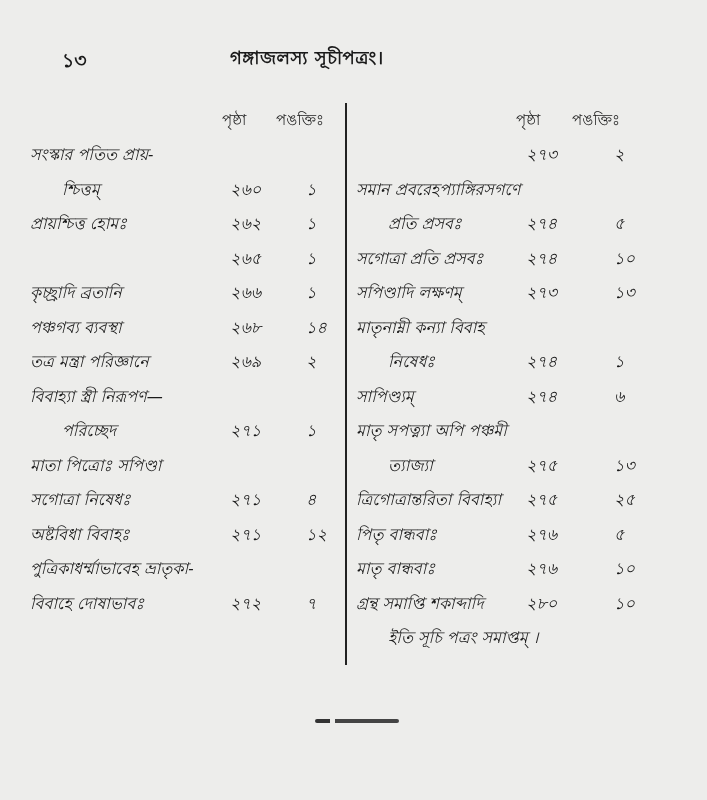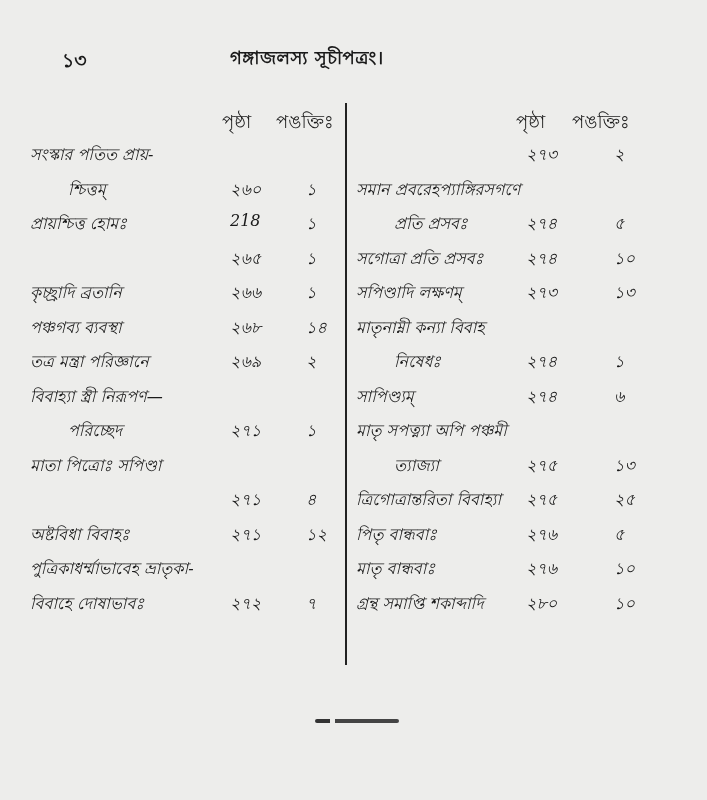--- a/index.html
+++ b/index.html
@@ -40,37 +40,37 @@
     }
     .col {
       position: absolute;
       top: 104px;
     }
     .col-left { left: 30px; width: 312px; }
     .col-right { left: 356px; width: 330px; }
     .col-header {
       position: relative;
       height: 32px;
-      font-size: 18px;
+      font-size: 15px;
     }
     .col-header span {
       position: absolute;
       top: 4px;
       white-space: nowrap;
     }
     .row {
       position: relative;
       height: 34.5px;
       font-size: 16px;
       white-space: nowrap;
       font-style: italic;
     }
     .row span { position: absolute; top: 6px; }
     .row .title { left: 0; }
-    .row .title.indent { left: 38px; text-align: center; }
+    .row .title.indent { left: 32px; text-align: center; }
     .row .pg { }
     .row .ln { }
     .col-left .pg, .col-left .h-pg { left: 200px; }
     .col-left .ln, .col-left .h-ln { left: 276px; }
     .col-left .h-pg { left: 192px; }
     .col-left .h-ln { left: 246px; }
     .col-right .pg { left: 170px; }
     .col-right .ln { left: 258px; }
     .col-right .h-pg { left: 160px; }
     .col-right .h-ln { left: 216px; }
@@ -103,21 +103,21 @@
         <span class="pg"></span>
         <span class="ln"></span>
       </div>
       <div class="row">
         <span class="title indent">শ্চিত্তম্</span>
         <span class="pg">২৬০</span>
         <span class="ln">১</span>
       </div>
       <div class="row">
         <span class="title">প্রায়শ্চিত্ত হোমঃ</span>
-        <span class="pg">218</span>
+        <span class="pg">২৬২</span>
         <span class="ln">১</span>
       </div>
       <div class="row">
         <span class="pg">২৬৫</span>
         <span class="ln">১</span>
       </div>
       <div class="row">
         <span class="title">কৃচ্ছ্রাদি ব্রতানি</span>
         <span class="pg">২৬৬</span>
         <span class="ln">১</span>
@@ -141,20 +141,21 @@
         <span class="title indent">পরিচ্ছেদ</span>
         <span class="pg">২৭১</span>
         <span class="ln">১</span>
       </div>
       <div class="row">
         <span class="title">মাতা পিত্রোঃ সপিণ্ডা</span>
         <span class="pg"></span>
         <span class="ln"></span>
       </div>
       <div class="row">
+        <span class="title">সগোত্রা নিষেধঃ</span>
         <span class="pg">২৭১</span>
         <span class="ln">৪</span>
       </div>
       <div class="row">
         <span class="title">অষ্টবিধা বিবাহঃ</span>
         <span class="pg">২৭১</span>
         <span class="ln">১২</span>
       </div>
       <div class="row">
         <span class="title">পুত্রিকাধর্ম্মাভাবেহ ভ্রাতৃকা-</span>
@@ -237,16 +238,21 @@
       <div class="row">
         <span class="title">মাতৃ বান্ধবাঃ</span>
         <span class="pg">২৭৬</span>
         <span class="ln">১০</span>
       </div>
       <div class="row">
         <span class="title">গ্রন্থ সমাপ্তি শকাব্দাদি</span>
         <span class="pg">২৮০</span>
         <span class="ln">১০</span>
       </div>
+      <div class="row">
+        <span class="title indent">ইতি সূচি পত্রং সমাপ্তম্ ।</span>
+        <span class="pg"></span>
+        <span class="ln"></span>
+      </div>
     </div>
 </div>
 
 <div class="ornament"></div>
 
 </body></html>

